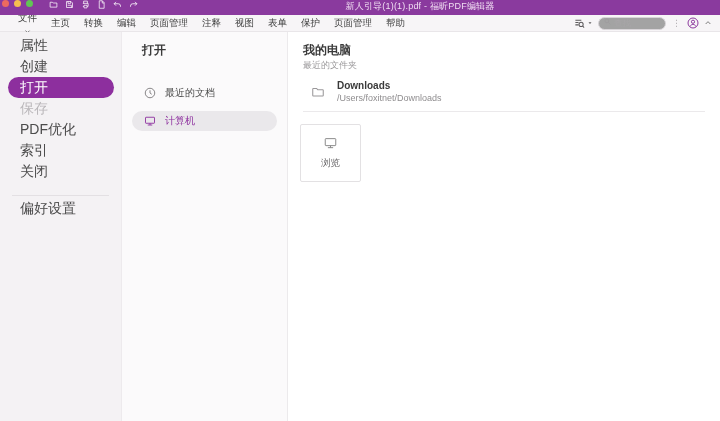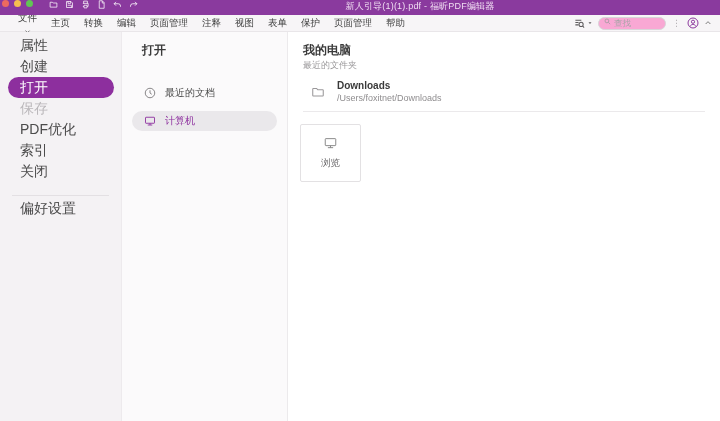--- a/index.html
+++ b/index.html
@@ -36,21 +36,21 @@
   }
   .menu-items { display:flex; align-items:center; gap:14px; }
   .menu-item { display:flex; align-items:center; gap:3px; cursor:default; white-space:nowrap;flex-direction:column; }
   .menu-item svg { width:7px; height:7px; color:#6a6a6a; }
   .menubar-right { margin-left:auto; display:flex; align-items:center; gap:5px; }
   .find-group { display:flex; align-items:center; gap:2px; color:#5c5a5c; }
   .find-group svg.fr { width:11px; height:11px; }
   .find-group svg.caret { width:6px; height:6px; }
   .searchbox {
     display:flex; align-items:flex-start; gap:3px;
-    width:68px; height:13px; background:#f9a8d4;
+    width:68px; height:13px; background:#a3a3a3;
     border:1px solid #d9d5d9; border-radius:7px; padding:0 5px; color:#9d9a9d;
   }
   .searchbox svg { width:7px; height:7px; flex:none; }
   .searchbox input {
     border:none; outline:none; background:transparent; width:100%;
     font-size:8.5px; color:#4c4c4c; font-family:inherit;
   }
   .searchbox input::placeholder { color:#a8a5a8; }
   .vdots { color:#b5b2b5; font-size:9px; line-height:1; padding:0 1px; }
   .avatar { width:12px; height:12px; color:#8d3a9e; }

